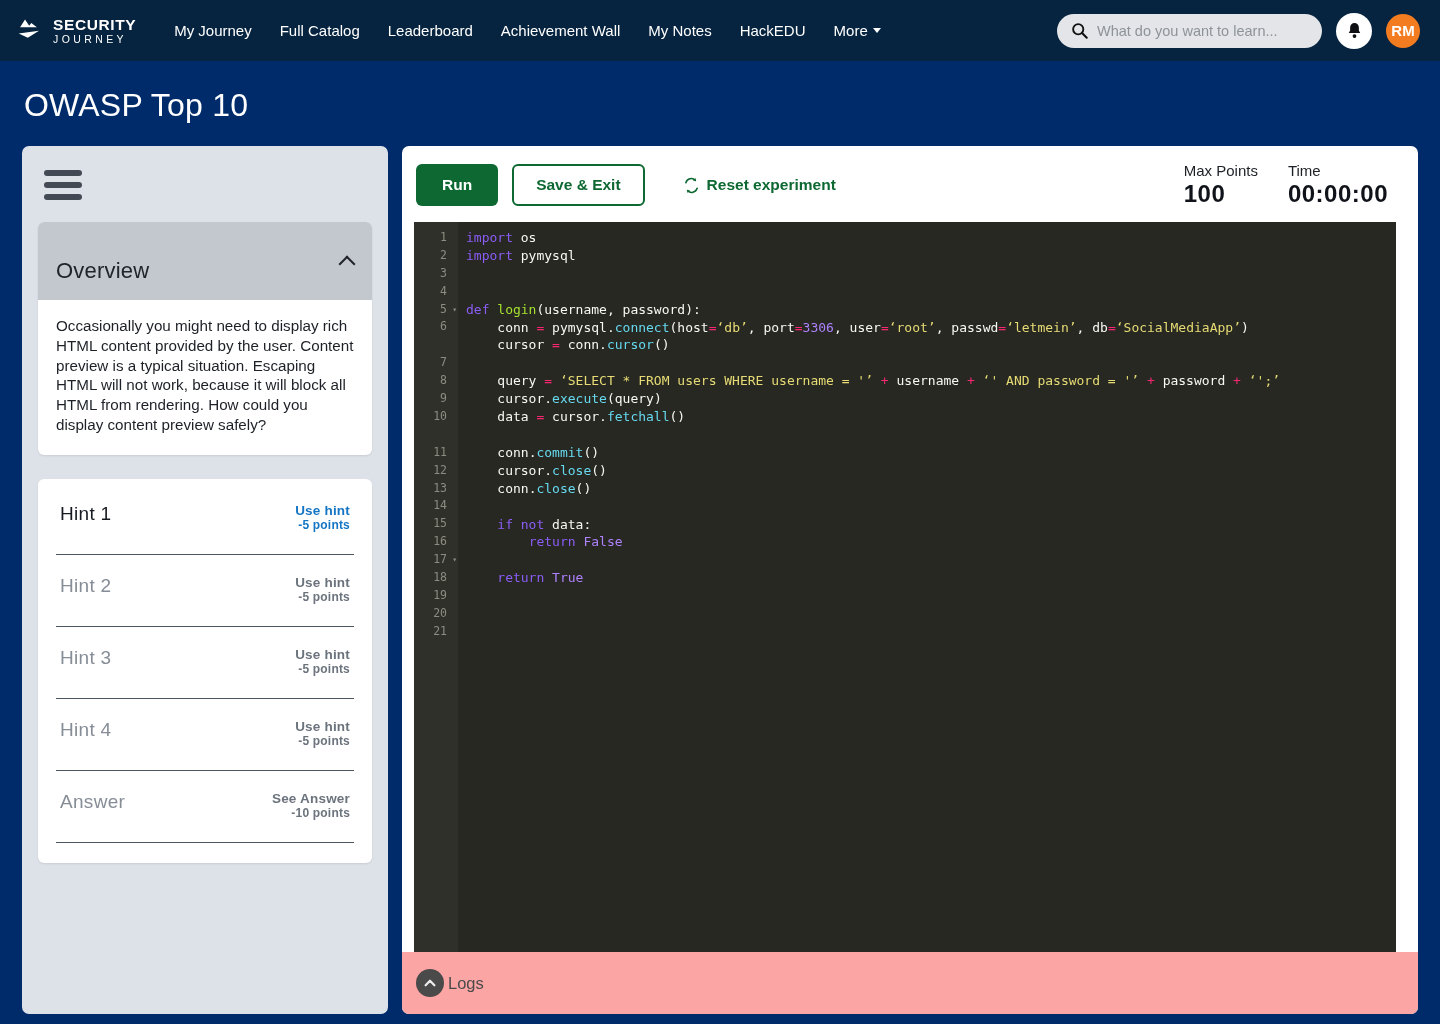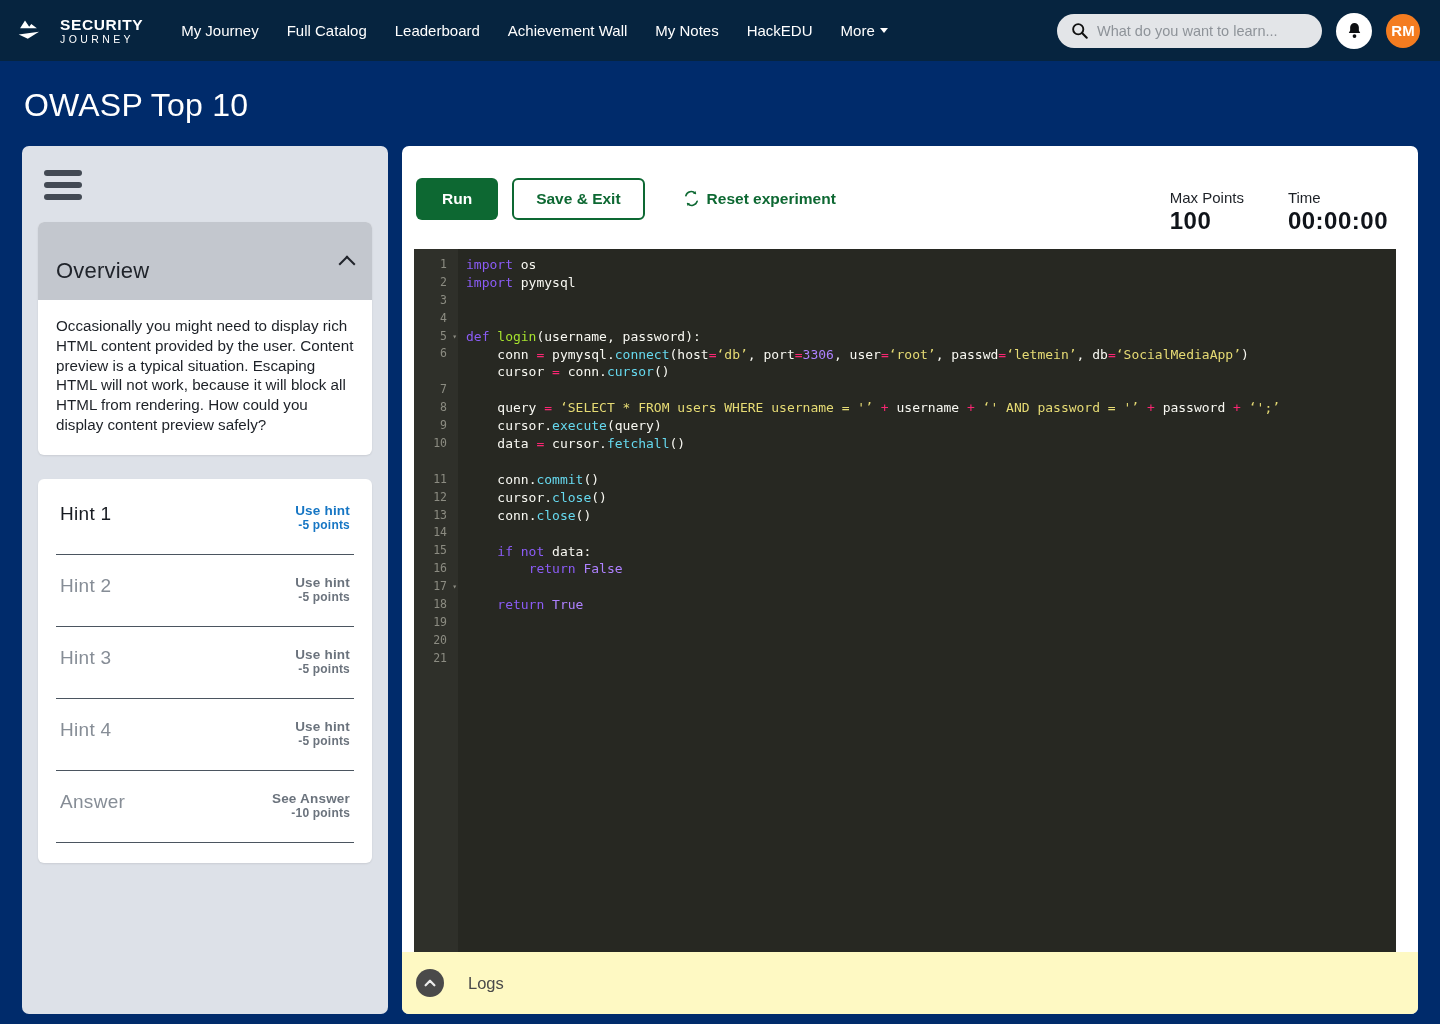--- a/index.html
+++ b/index.html
@@ -11,21 +11,21 @@
   }
 
   
   .navbar {
     height: 61px;
     background: #06243f;
     display: flex;
     align-items: center;
     padding: 0 20px 0 18px;
   }
-  .logo { display: flex; align-items: center; gap: 14px; margin-right: 24px; }
+  .logo { display: flex; gap: 7px; margin-right: 24px; }
   .logo-mark { width: 28px; height: 26px; flex: 0 0 28px; }
   .logo-text { color: #fff; line-height: 1; }
   .logo-title { font-size: 15.5px; font-weight: bold; letter-spacing: 0.6px; }
   .logo-sub { font-size: 10.5px; letter-spacing: 3.4px; margin-top: 2px; }
 
   .nav-links { display: flex; align-items: center; gap: 0; }
   .nav-link {
     color: #fff; font-size: 15px; padding: 8px 14px;
     text-decoration: none; white-space: nowrap; cursor: pointer;
   }
@@ -130,21 +130,21 @@
   }
   .btn-save {
     background: #fff; color: #0d6832; border: 2px solid #0d6832; border-radius: 6px;
     padding: 0 22px; height: 42px; font-size: 15.5px; font-weight: bold;
     cursor: pointer; font-family: "Liberation Sans", sans-serif;
   }
   .reset-link {
     display: flex; align-items: center; gap: 7px; margin-left: 24px;
     color: #0d6832; font-size: 15.5px; font-weight: bold; cursor: pointer;
   }
-  .stats { margin-left: auto; display: flex; gap: 44px; padding-right: 8px; margin-top: 27px; }
+  .stats { margin-left: auto; display: flex; gap: 30px; padding-right: 8px; }
   .stat-label { font-size: 15px; color: #1d2127; }
   .stat-value { font-size: 24px; font-weight: bold; color: #10141a; letter-spacing: .5px; margin-top: 1px;}
 
   
   .editor {
     margin: 0 22px 0 12px; background: #272822; flex: 1;
     display: flex; overflow: hidden; position: relative;
   }
   .gutter {
     background: #2f302a; width: 44px; flex: 0 0 44px;
@@ -165,22 +165,22 @@
   .k  { color: #8b5cf6; }  
   .fn { color: #a6e22e; }  
   .m  { color: #66d9ef; }  
   .s  { color: #e6db74; }  
   .n  { color: #ae81ff; }  
   .o  { color: #f92672; }  
   .pl { color: #f8f8f2; }
 
   
   .logs-bar {
-    background: #fef9c3; height: 62px; display: flex; align-items: center;
-    gap: 24px; padding-left: 14px; cursor: pointer;
+    background: #fca5a5; height: 62px; display: flex; align-items: center;
+    gap: 4px; padding-left: 14px; cursor: pointer;
   }
   .logs-icon {
     width: 28px; height: 28px; border-radius: 50%; background: #4a4a4a;
     display: flex; align-items: center; justify-content: center;
   }
   .logs-label { font-size: 16.5px; color: #4a4a4a; }
 </style>
 </head>
 <body>
 

